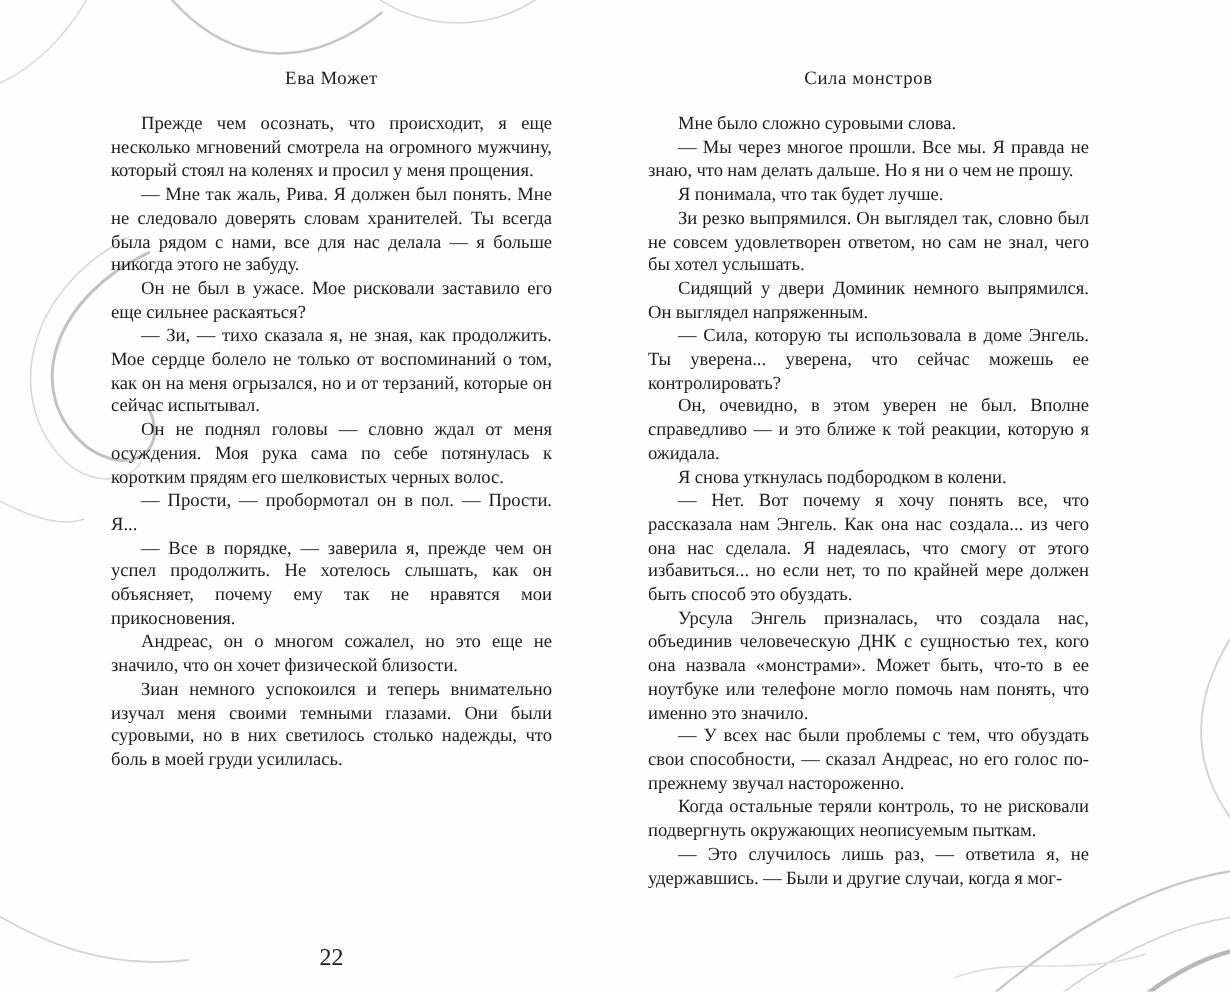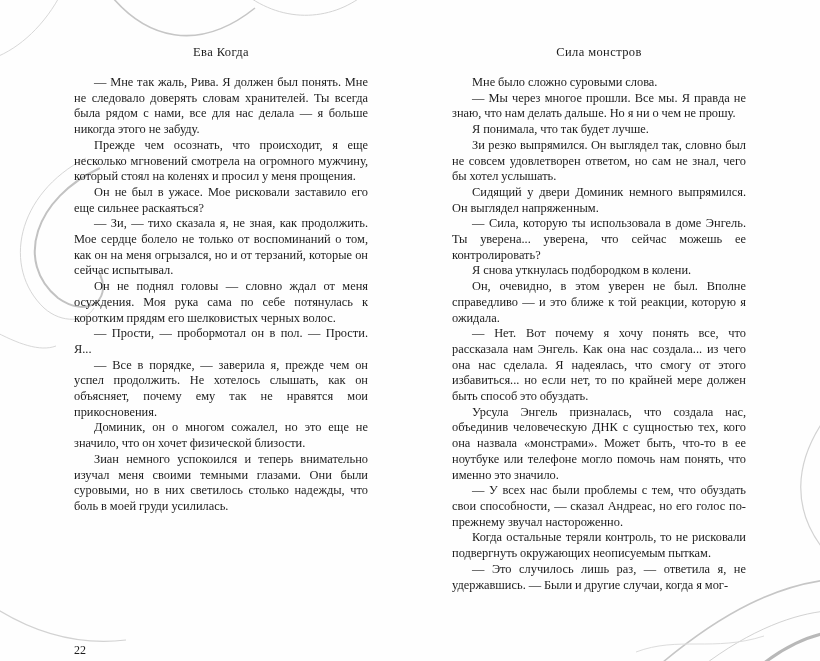--- a/index.html
+++ b/index.html
@@ -22,21 +22,21 @@
     height: 661px;
     pointer-events: none;
   }
   .page {
     position: absolute;
     top: 45px;
     width: 294px;
     height: 600px;
   }
   .page-left  { left: 74px;  }
-  .page-right { left: 452px; }
+  .page-right { left: 432px; }
   .running-head {
     text-align: center;
     font-size: 12.5px;
     letter-spacing: 0.4px;
     height: 16px;
     margin-bottom: 14px;
     color: #1c1c1c;
   }
   .body-text {
     height: 545px;
@@ -50,22 +50,22 @@
   }
   .body-text p {
     margin: 0;
     text-indent: 20px;
   }
   .folio {
     position: absolute;
     left: 0;
     right: 0;
     top: 585px;
-    font-size: 12px;
-    margin-top: 13px;
+    text-align: center;
+    font-size: 16px;
   }
 </style>
 </head>
 <body>
 
 <svg class="ornaments" viewBox="0 0 820 661" xmlns="http://www.w3.org/2000/svg" fill="none">
 
   <path d="M105,-12 C145,42 200,52 255,8" stroke="#c6c6c6" stroke-width="1.6"></path>
   <path d="M240,-10 C280,24 330,22 365,-6" stroke="#d4d4d4" stroke-width="1"></path>
   <path d="M62,-8 C45,25 20,48 -6,58" stroke="#d8d8d8" stroke-width="1"></path>
@@ -78,45 +78,45 @@
 
   <path d="M824,420 C794,464 792,510 824,550" stroke="#d2d2d2" stroke-width="1.2"></path>
 
   <path d="M656,668 C726,608 780,586 826,580" stroke="#c6c6c6" stroke-width="1.5"></path>
   <path d="M700,668 C752,628 796,614 826,611" stroke="#d2d2d2" stroke-width="1"></path>
   <path d="M758,668 C784,646 810,636 826,633" stroke="#b8b8b8" stroke-width="3"></path>
   <path d="M636,652 C678,636 714,652 764,636" stroke="#dcdcdc" stroke-width="1"></path>
 </svg>
 
 <div class="page page-left">
-  <div class="running-head">Ева Когда</div>
+  <div class="running-head">Ева Может</div>
   <div class="body-text">
+      <p>Прежде чем осознать, что происходит, я еще несколько мгновений смотрела на огромного мужчину, который стоял на коленях и просил у меня прощения.</p>
       <p>— Мне так жаль, Рива. Я должен был понять. Мне не следовало доверять словам хранителей. Ты всегда была рядом с нами, все для нас делала — я больше никогда этого не забуду.</p>
-      <p>Прежде чем осознать, что происходит, я еще несколько мгновений смотрела на огромного мужчину, который стоял на коленях и просил у меня прощения.</p>
       <p>Он не был в ужасе. Мое рисковали заставило его еще сильнее раскаяться?</p>
       <p>— Зи, — тихо сказала я, не зная, как продолжить. Мое сердце болело не только от воспоминаний о том, как он на меня огрызался, но и от терзаний, которые он сейчас испытывал.</p>
       <p>Он не поднял головы — словно ждал от меня осуждения. Моя рука сама по себе потянулась к коротким прядям его шелковистых черных волос.</p>
       <p>— Прости, — пробормотал он в пол. — Прости. Я...</p>
       <p>— Все в порядке, — заверила я, прежде чем он успел продолжить. Не хотелось слышать, как он объясняет, почему ему так не нравятся мои прикосновения.</p>
-      <p>Доминик, он о многом сожалел, но это еще не значило, что он хочет физической близости.</p>
+      <p>Андреас, он о многом сожалел, но это еще не значило, что он хочет физической близости.</p>
       <p>Зиан немного успокоился и теперь внимательно изучал меня своими темными глазами. Они были суровыми, но в них светилось столько надежды, что боль в моей груди усилилась.</p>
     </div>
   <div class="folio">22</div>
 </div>
 
 <div class="page page-right">
   <div class="running-head">Сила монстров</div>
   <div class="body-text">
       <p>Мне было сложно суровыми слова.</p>
       <p>— Мы через многое прошли. Все мы. Я правда не знаю, что нам делать дальше. Но я ни о чем не прошу.</p>
       <p>Я понимала, что так будет лучше.</p>
       <p>Зи резко выпрямился. Он выглядел так, словно был не совсем удовлетворен ответом, но сам не знал, чего бы хотел услышать.</p>
       <p>Сидящий у двери Доминик немного выпрямился. Он выглядел напряженным.</p>
       <p>— Сила, которую ты использовала в доме Энгель. Ты уверена... уверена, что сейчас можешь ее контролировать?</p>
+      <p>Он, очевидно, в этом уверен не был. Вполне справедливо — и это ближе к той реакции, которую я ожидала.</p>
       <p>Я снова уткнулась подбородком в колени.</p>
-      <p>Он, очевидно, в этом уверен не был. Вполне справедливо — и это ближе к той реакции, которую я ожидала.</p>
       <p>— Нет. Вот почему я хочу понять все, что рассказала нам Энгель. Как она нас создала... из чего она нас сделала. Я надеялась, что смогу от этого избавиться... но если нет, то по крайней мере должен быть способ это обуздать.</p>
       <p>Урсула Энгель призналась, что создала нас, объединив человеческую ДНК с сущностью тех, кого она назвала «монстрами». Может быть, что-то в ее ноутбуке или телефоне могло помочь нам понять, что именно это значило.</p>
       <p>— У всех нас были проблемы с тем, что обуздать свои способности, — сказал Андреас, но его голос по-прежнему звучал настороженно.</p>
       <p>Когда остальные теряли контроль, то не рисковали подвергнуть окружающих неописуемым пыткам.</p>
       <p>— Это случилось лишь раз, — ответила я, не удержавшись. — Были и другие случаи, когда я мог-</p>
     </div>
 </div>
 
 </body></html>

